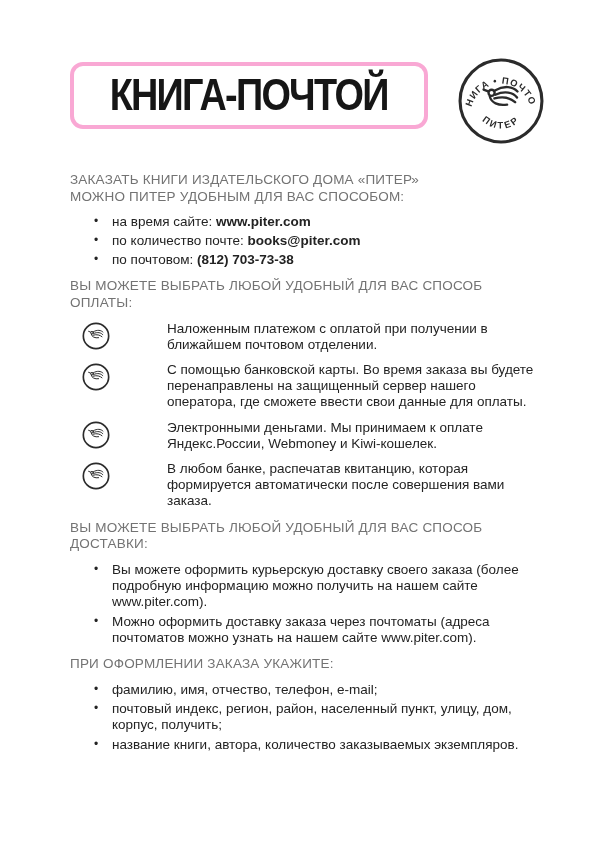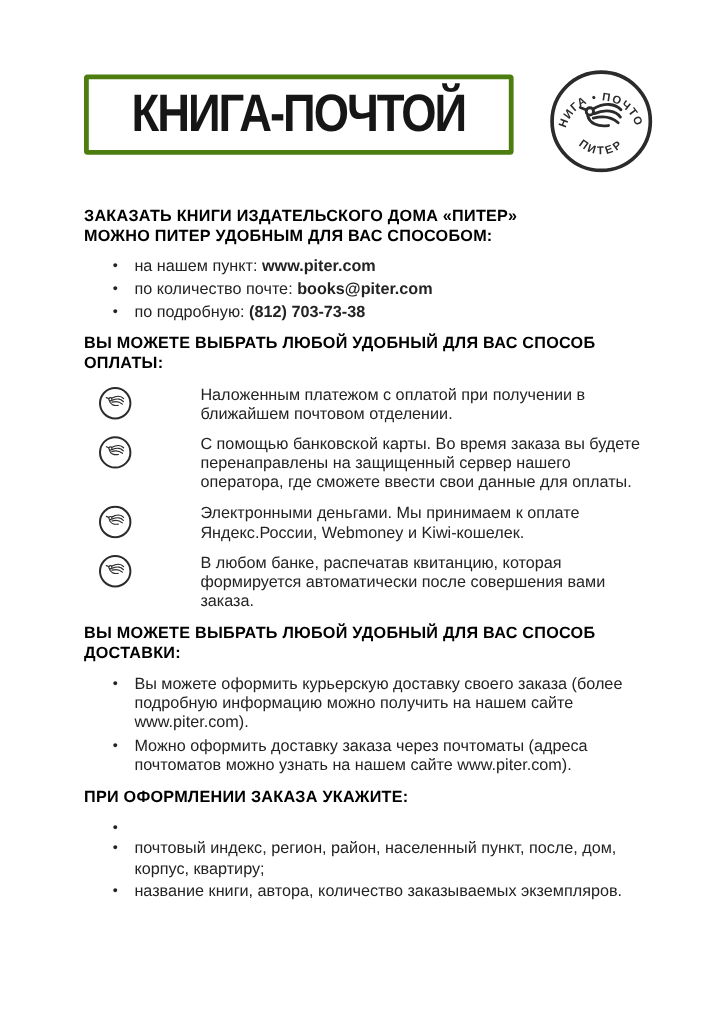--- a/index.html
+++ b/index.html
@@ -8,31 +8,31 @@
     background:#ffffff;color:#232323;
     font-family:"Liberation Sans", sans-serif;
     font-size:13.5px;line-height:1.2;
   }
   .page{box-sizing:border-box;width:600px;height:848px;padding:58px 62px 0 70px;}
 
   
   .header{display:flex;justify-content:space-between;align-items:flex-start;}
   .stamp-box{
     box-sizing:border-box;width:358px;height:67px;margin-top:4px;
-    border:4px solid #4d7c0f;border-radius:3px;
+    border:4px solid #f9a8d4;border-radius:13px;
     display:flex;align-items:center;justify-content:center;
   }
   .stamp-title{
     font-weight:bold;font-size:44px;letter-spacing:-2px;white-space:nowrap;
     display:inline-block;transform:scaleX(0.86);color:#161616;
   }
   .logo{width:86px;height:86px;flex:0 0 auto;margin-right:-6px;}
 
   
-  .h{font-weight:bold;font-size:13.5px;color:#000000;letter-spacing:0.2px;}
+  .h{font-weight:normal;font-size:13.5px;color:#737373;letter-spacing:0.2px;}
   .h-main{margin-top:28px;line-height:1.25;}
   .h-sec{margin-top:10px;margin-bottom:10px;}
 
   
   .blist{margin-top:8px;}
   .b-row{display:flex;margin:3px 0 3px 24px;}
   .b-dot{flex:0 0 18px;font-size:12px;}
   .b-dot::before{content:"\2022";}
   .b-text{max-width:420px;}
   .bold{font-weight:bold;}
@@ -82,29 +82,29 @@
     </svg>
   </div>
 
   <div class="h h-main">
     <div>ЗАКАЗАТЬ КНИГИ ИЗДАТЕЛЬСКОГО ДОМА «ПИТЕР»</div>
     <div>МОЖНО ПИТЕР УДОБНЫМ ДЛЯ ВАС СПОСОБОМ:</div>
   </div>
   <div class="blist">
     <div class="b-row">
       <span class="b-dot"></span>
-      <span class="b-text"><span>на нашем пункт: </span><span class="bold">www.piter.com</span></span>
+      <span class="b-text"><span>на время сайте: </span><span class="bold">www.piter.com</span></span>
     </div>
     <div class="b-row">
       <span class="b-dot"></span>
       <span class="b-text"><span>по количество почте: </span><span class="bold">books@piter.com</span></span>
     </div>
     <div class="b-row">
       <span class="b-dot"></span>
-      <span class="b-text"><span>по подробную: </span><span class="bold">(812) 703-73-38</span></span>
+      <span class="b-text"><span>по почтовом: </span><span class="bold">(812) 703-73-38</span></span>
     </div>
   </div>
 
   <div class="h h-sec">ВЫ МОЖЕТЕ ВЫБРАТЬ ЛЮБОЙ УДОБНЫЙ ДЛЯ ВАС СПОСОБ ОПЛАТЫ:</div>
   <div>
     <div class="p-row">
       <svg class="p-icon" viewBox="0 0 84 84">
           <circle cx="42" cy="42" r="38" fill="none" stroke="currentColor" stroke-width="5"></circle>
           <use href="#bird" x="12" y="10" width="60" height="60"></use>
         </svg>
@@ -142,24 +142,25 @@
     <div class="b-row">
       <span class="b-dot"></span>
       <span class="b-text">Можно оформить доставку заказа через почтоматы (адреса почтоматов можно узнать на нашем сайте www.piter.com).</span>
     </div>
   </div>
 
   <div class="h h-sec">ПРИ ОФОРМЛЕНИИ ЗАКАЗА УКАЖИТЕ:</div>
   <div>
     <div class="b-row">
       <span class="b-dot"></span>
+      <span class="b-text">фамилию, имя, отчество, телефон, e-mail;</span>
     </div>
     <div class="b-row">
       <span class="b-dot"></span>
-      <span class="b-text">почтовый индекс, регион, район, населенный пункт, после, дом, корпус, квартиру;</span>
+      <span class="b-text">почтовый индекс, регион, район, населенный пункт, улицу, дом, корпус, получить;</span>
     </div>
     <div class="b-row">
       <span class="b-dot"></span>
       <span class="b-text">название книги, автора, количество заказываемых экземпляров.</span>
     </div>
   </div>
 
 </div>
 
 </body></html>

